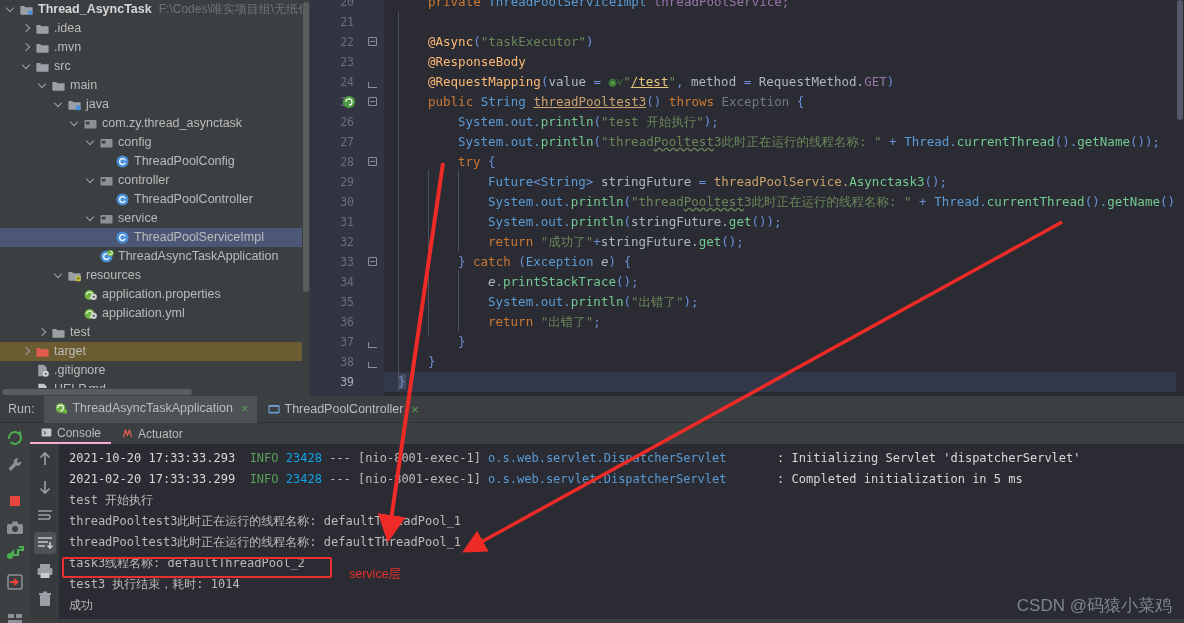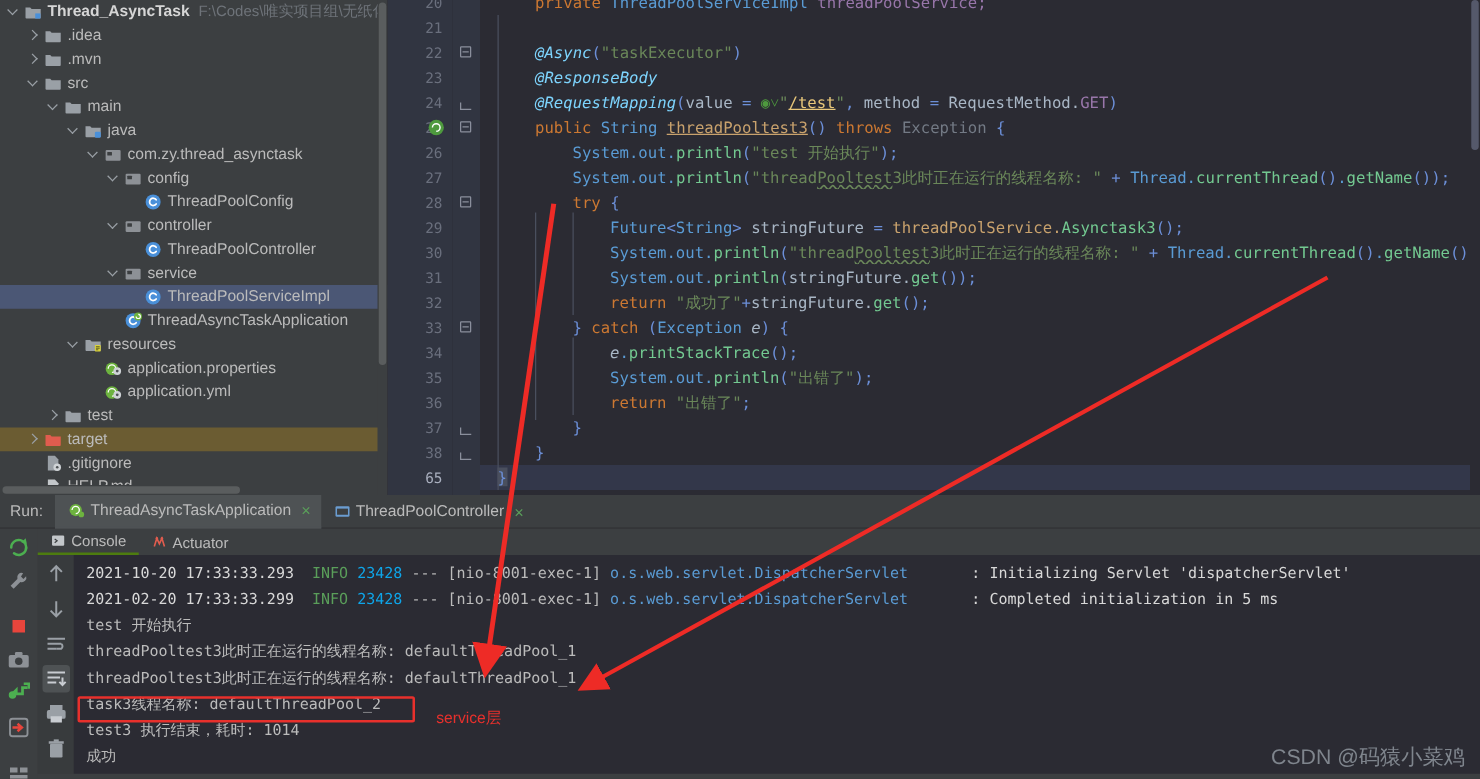--- a/index.html
+++ b/index.html
@@ -78,21 +78,21 @@
     font-family:"DejaVu Sans Mono", monospace; font-size:12.5px;
     line-height:20px; white-space:pre; color:#a9b7c6;
   }
   .cl { position:absolute; left:14px; height:20px; line-height:20px; white-space:pre; }
   .cur-line-bg {
     position:absolute; left:0; right:0; height:20px; background:#33374a;
   }
   
   .kw   { color:#cc7832; }
   .kw2  { color:#6c8fd8; }
-  .ann  { color:#7dd3fc; font-style:italic; }
+  .ann  { color:#fdba74; }
   .str  { color:#6a8759; }
   .fn   { color:#73c991; }
   .fld  { color:#9876aa; }
   .typ  { color:#a9b7c6; }
   .dim  { color:#737a85; }
   .id   { color:#c9a26d; }
   .blue { color:#5a9bd4; }
   .ulorange { color:#c9a26d; text-decoration:underline; text-decoration-color:#c9a26d;}
   .wavy { text-decoration: underline; text-decoration-style: wavy; text-decoration-color:#6a8759; }
   .link { color:#e8c77a; text-decoration:underline; }
@@ -155,21 +155,21 @@
   .cg-ico.sel { background:#4e5254; border-radius:3px; }
 
   #sub-tabbar {
     position:absolute; left:30px; top:27px; width:1154px; height:21px;
     background:#3c3f41; display:flex; align-items:center;
   }
   .subtab {
     display:flex; align-items:center; height:21px; padding:0 10px;
     font-size:12px; color:#bbbbbb;
   }
-  .subtab.active { border-bottom:2px solid #4d7c0f; }
+  .subtab.active { border-bottom:2px solid #f9a8d4; }
 
   #console {
     position:absolute; left:59px; top:48px; width:1125px; height:175px;
     background:#2b2b33; overflow:hidden;
     font-family:"DejaVu Sans Mono", monospace; font-size:12px; line-height:21px;
   }
   .co { position:absolute; left:10px; height:21px; line-height:21px; white-space:pre; color:#bbbbbb; }
   .co .ts { color:#d8d8d8; }
   .co .lvl { color:#5a9e5a; }
   .co .pid { color:#0ea5e9; }
@@ -394,21 +394,21 @@
         <div class="ln" style="top: 172px;">29</div>
         <div class="ln" style="top: 192px;">30</div>
         <div class="ln" style="top: 212px;">31</div>
         <div class="ln" style="top: 232px;">32</div>
         <div class="ln" style="top: 252px;">33</div>
         <div class="ln" style="top: 272px;">34</div>
         <div class="ln" style="top: 292px;">35</div>
         <div class="ln" style="top: 312px;">36</div>
         <div class="ln" style="top: 332px;">37</div>
         <div class="ln" style="top: 352px;">38</div>
-        <div class="ln cur" style="top: 372px;">65</div>
+        <div class="ln cur" style="top: 372px;">39</div>
         <div style="position: absolute; left: 32px; width: 14px; height: 14px; top: 95px;"><svg width="14" height="14" viewBox="0 0 16 16">
             <circle cx="8" cy="8" r="7" fill="#4e9a3e"></circle>
             <path d="M4.5 8a3.5 3.5 0 1 1 3.5 3.5" stroke="#fff" stroke-width="1.3" fill="none"></path>
           </svg></div>
       </div>
     <div id="gutter-fold">
         <div class="foldmark minus" style="top: 37px;"></div>
         <div class="foldend" style="top: 82px;"></div>
         <div class="foldmark minus" style="top: 97px;"></div>
         <div class="foldmark minus" style="top: 157px;"></div>

